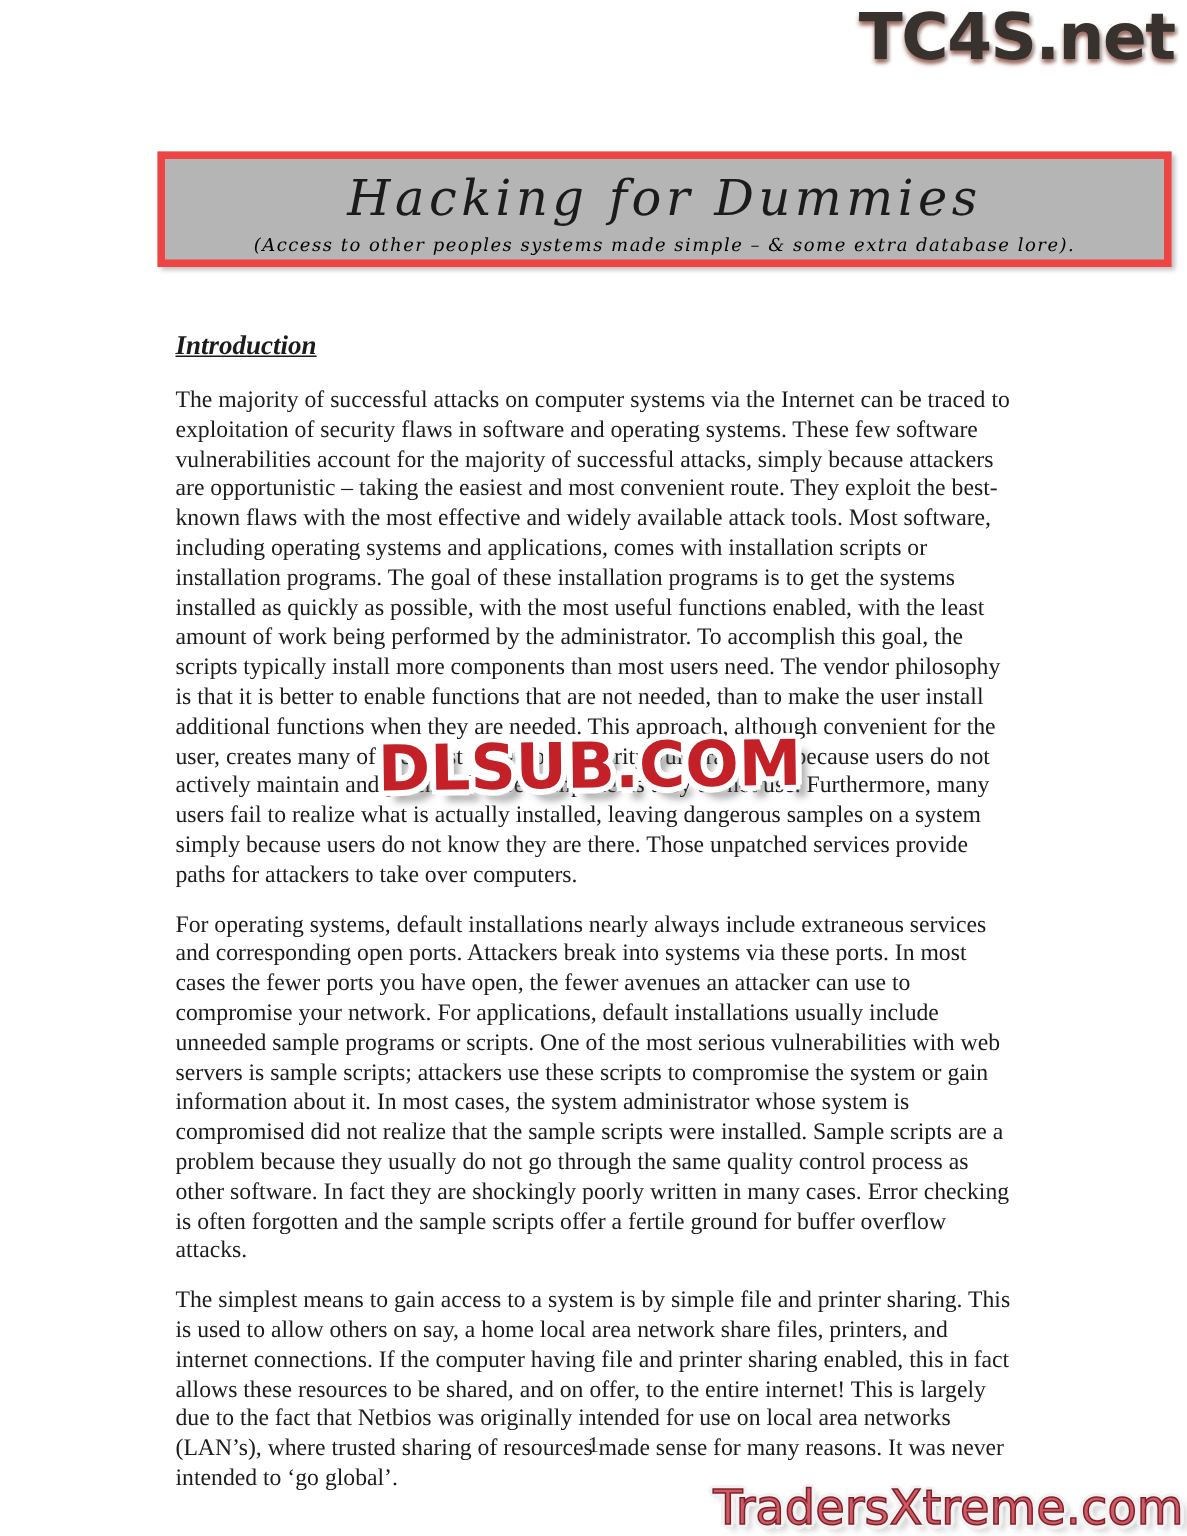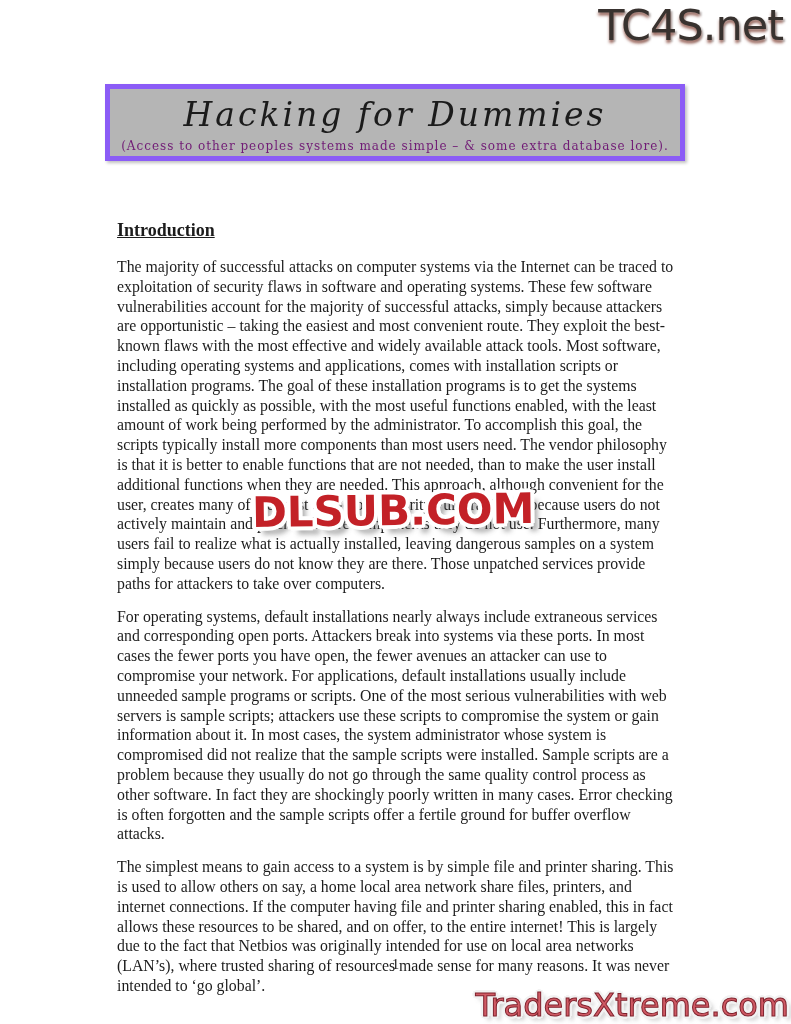--- a/index.html
+++ b/index.html
@@ -9,62 +9,64 @@
     position: relative;
     overflow: hidden;
     font-family: "Liberation Serif", serif;
   }
 
   
   .tc4s-logo {
     position: absolute;
     top: 0px; right: 8px;
     font-family: "DejaVu Sans", sans-serif;
-    font-weight: normal;
+    font-weight: bold;
     font-size: 43px;
     letter-spacing: -1px;
     color: #38322f;
     text-shadow: 0 3px 3px rgba(150, 92, 80, 0.85), 2px 2px 2px rgba(0,0,0,0.25);
   }
 
   
   .banner {
     position: absolute;
-    left: 105px; top: 84px;
-    width: 580px; height: 77px;
+    left: 105px; top: 101px;
+    width: 676px; height: 77px;
     box-sizing: border-box;
     background: #b5b5b5;
-    border: 5px solid #8b5cf6;
+    border: 5px solid #ef4444;
     box-shadow: 2px 2px 3px rgba(0,0,0,0.25);
     text-align: center;
   }
   .banner-title {
     margin-top: 6px;
     font-family: "DejaVu Serif", cursive;
     font-style: italic;
     font-size: 33px;
     letter-spacing: 3px;
     color: #1b1b1b;
   }
   .banner-subtitle {
     margin-top: 5px;
     font-family: "DejaVu Serif", cursive;
+    font-style: italic;
     font-size: 12px;
     letter-spacing: 1px;
-    color: #701a75;
+    color: #000000;
   }
 
   
   .doc-content {
     position: absolute;
     left: 117px; top: 220px;
     width: 561px;
     color: #1c1c1c;
   }
   .doc-heading {
+    font-style: italic;
     font-weight: bold;
     font-size: 18px;
     text-decoration: underline;
     margin: 0 0 16px 0;
   }
   .doc-content p {
     font-size: 15.8px;
     line-height: 19.8px;
     margin: 0 0 13px 0;
     text-align: left;

